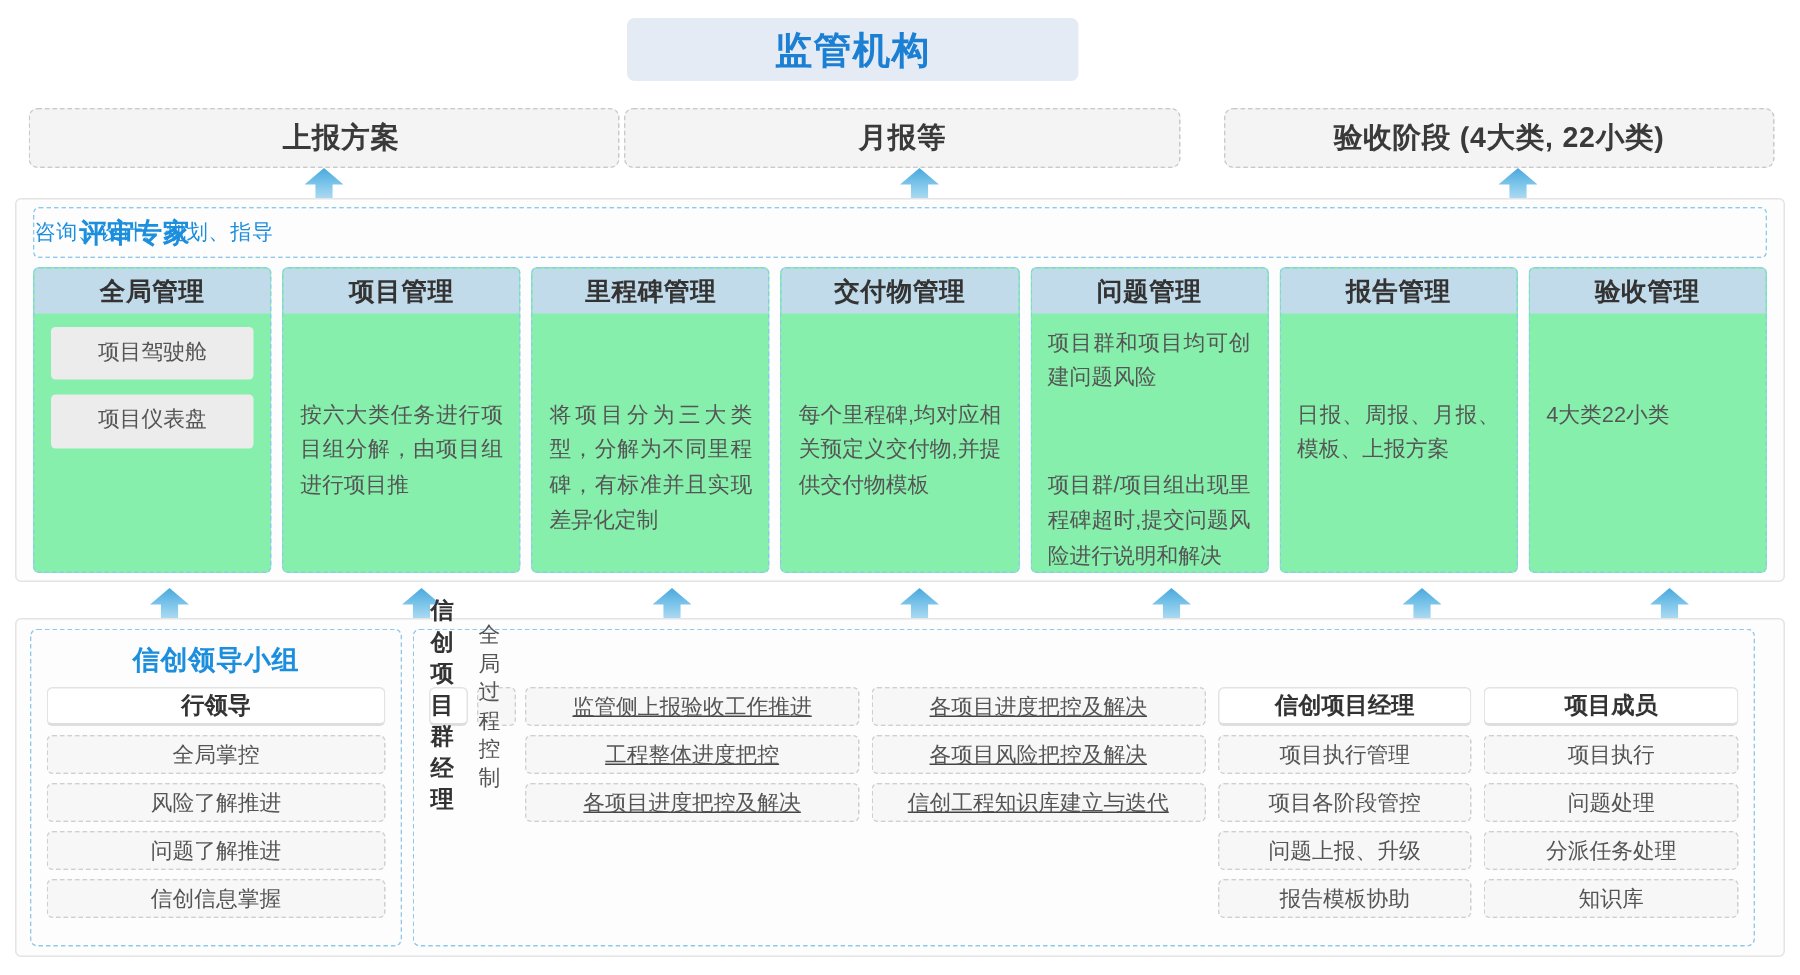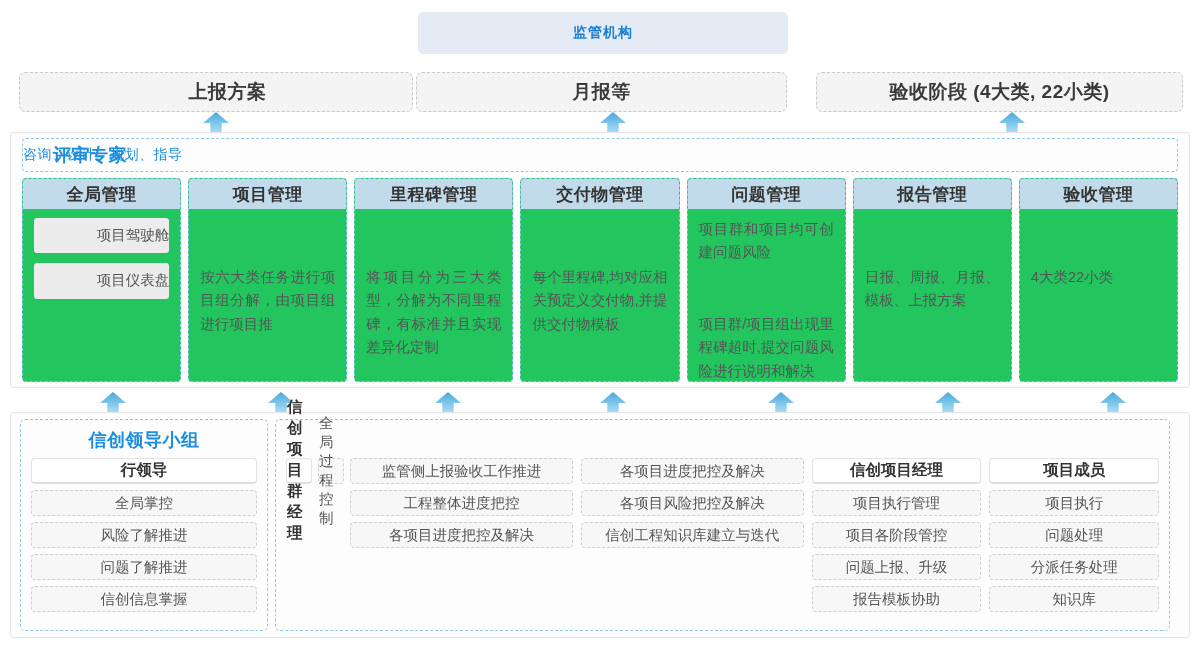--- a/index.html
+++ b/index.html
@@ -14,24 +14,24 @@
 
   
   .dash-gray{
     border:1px dashed #c9c9c9;
     border-radius:6px;
     background:#f4f4f4;
   }
 
   
   .regulator{
-    position:absolute;left:418px;top:12px;width:370px;height:42px;
+    position:absolute;left:418px;top:12px;width:301px;height:42px;
     background:#e5ebf4;border-radius:5px;
     display:flex;align-items:center;justify-content:center;
-    font-size:14px;font-weight:bold;color:#1b7fd4;letter-spacing:1px;
+    font-size:25px;font-weight:bold;color:#1b7fd4;letter-spacing:1px;
   }
 
   
   .topbox{
     position:absolute;top:72px;height:38px;
     display:flex;align-items:center;justify-content:center;
     font-size:19px;font-weight:bold;color:#3a3a3a;letter-spacing:.5px;
   }
   #topbox0{left:19px;width:369px;padding-left:23px;}
   #topbox1{left:416px;width:369px;}
@@ -68,42 +68,42 @@
     font-size:14px;font-weight:normal;color:#1b8ede;letter-spacing:.5px;
   }
 
   .cols{
     position:absolute;left:22px;top:178px;width:1156px;height:204px;
     display:flex;gap:7px;
   }
   .col{
     flex:1 1 0;
     border:1px dashed #8ec9ea;border-radius:4px;
-    background:#22c55e;
+    background:#86efac;
     box-sizing:border-box;
     display:flex;flex-direction:column;
     overflow:hidden;
   }
   .col-head{
     height:30px;flex:0 0 30px;
     background:#c2dbea;
     display:flex;align-items:center;justify-content:center;
     font-size:17px;font-weight:bold;color:#333;letter-spacing:.5px;
   }
   .col-body{
     flex:1 1 auto;padding:9px 11px 8px 11px;
     font-size:14.5px;line-height:1.62;color:#555;
     text-align:justify;text-justify:inter-ideograph;
   }
   .col-body p{margin:0 0 9px 0;}
   .col-body p:last-child{margin-bottom:0;margin-top:48px;}
   .pill{
     background:#ececec;border-radius:3px;
     margin:0 0 10px 0;padding:6px 0;
-    text-align:right;font-size:14.5px;color:#555;
+    text-align:center;font-size:14.5px;color:#555;
   }
 
   
   .bot-wrap{
     position:absolute;left:10px;top:412px;width:1180px;height:226px;
     border:1px solid #e4e4e4;border-radius:4px;background:#fdfdfd;
     box-sizing:border-box;
   }
   .group{
     position:absolute;top:419px;height:212px;
@@ -133,21 +133,21 @@
   }
   .role-item{
     height:26px;flex:0 0 26px;
     border:1px dashed #cfcfcf;border-radius:4px;background:#f7f7f7;
     display:flex;align-items:center;justify-content:center;
     font-size:14.5px;color:#555;
     box-sizing:border-box;
   }
   
   .pg-block{flex:3.05 1 0;display:flex;flex-direction:row;gap:6px;}
-  .pg-sub{display:flex;gap:8px;flex:1 1 auto;}
+  .pg-sub{display:flex;gap:8px;flex:1 1 auto;text-decoration:underline;}
   .pg-sub .pg-col{flex:1 1 0;display:flex;flex-direction:column;gap:6px;}
 </style>
 </head>
 <body>
 
 <div class="stage">
 
   <div class="regulator">
     <span>监管机构</span>
   </div>

